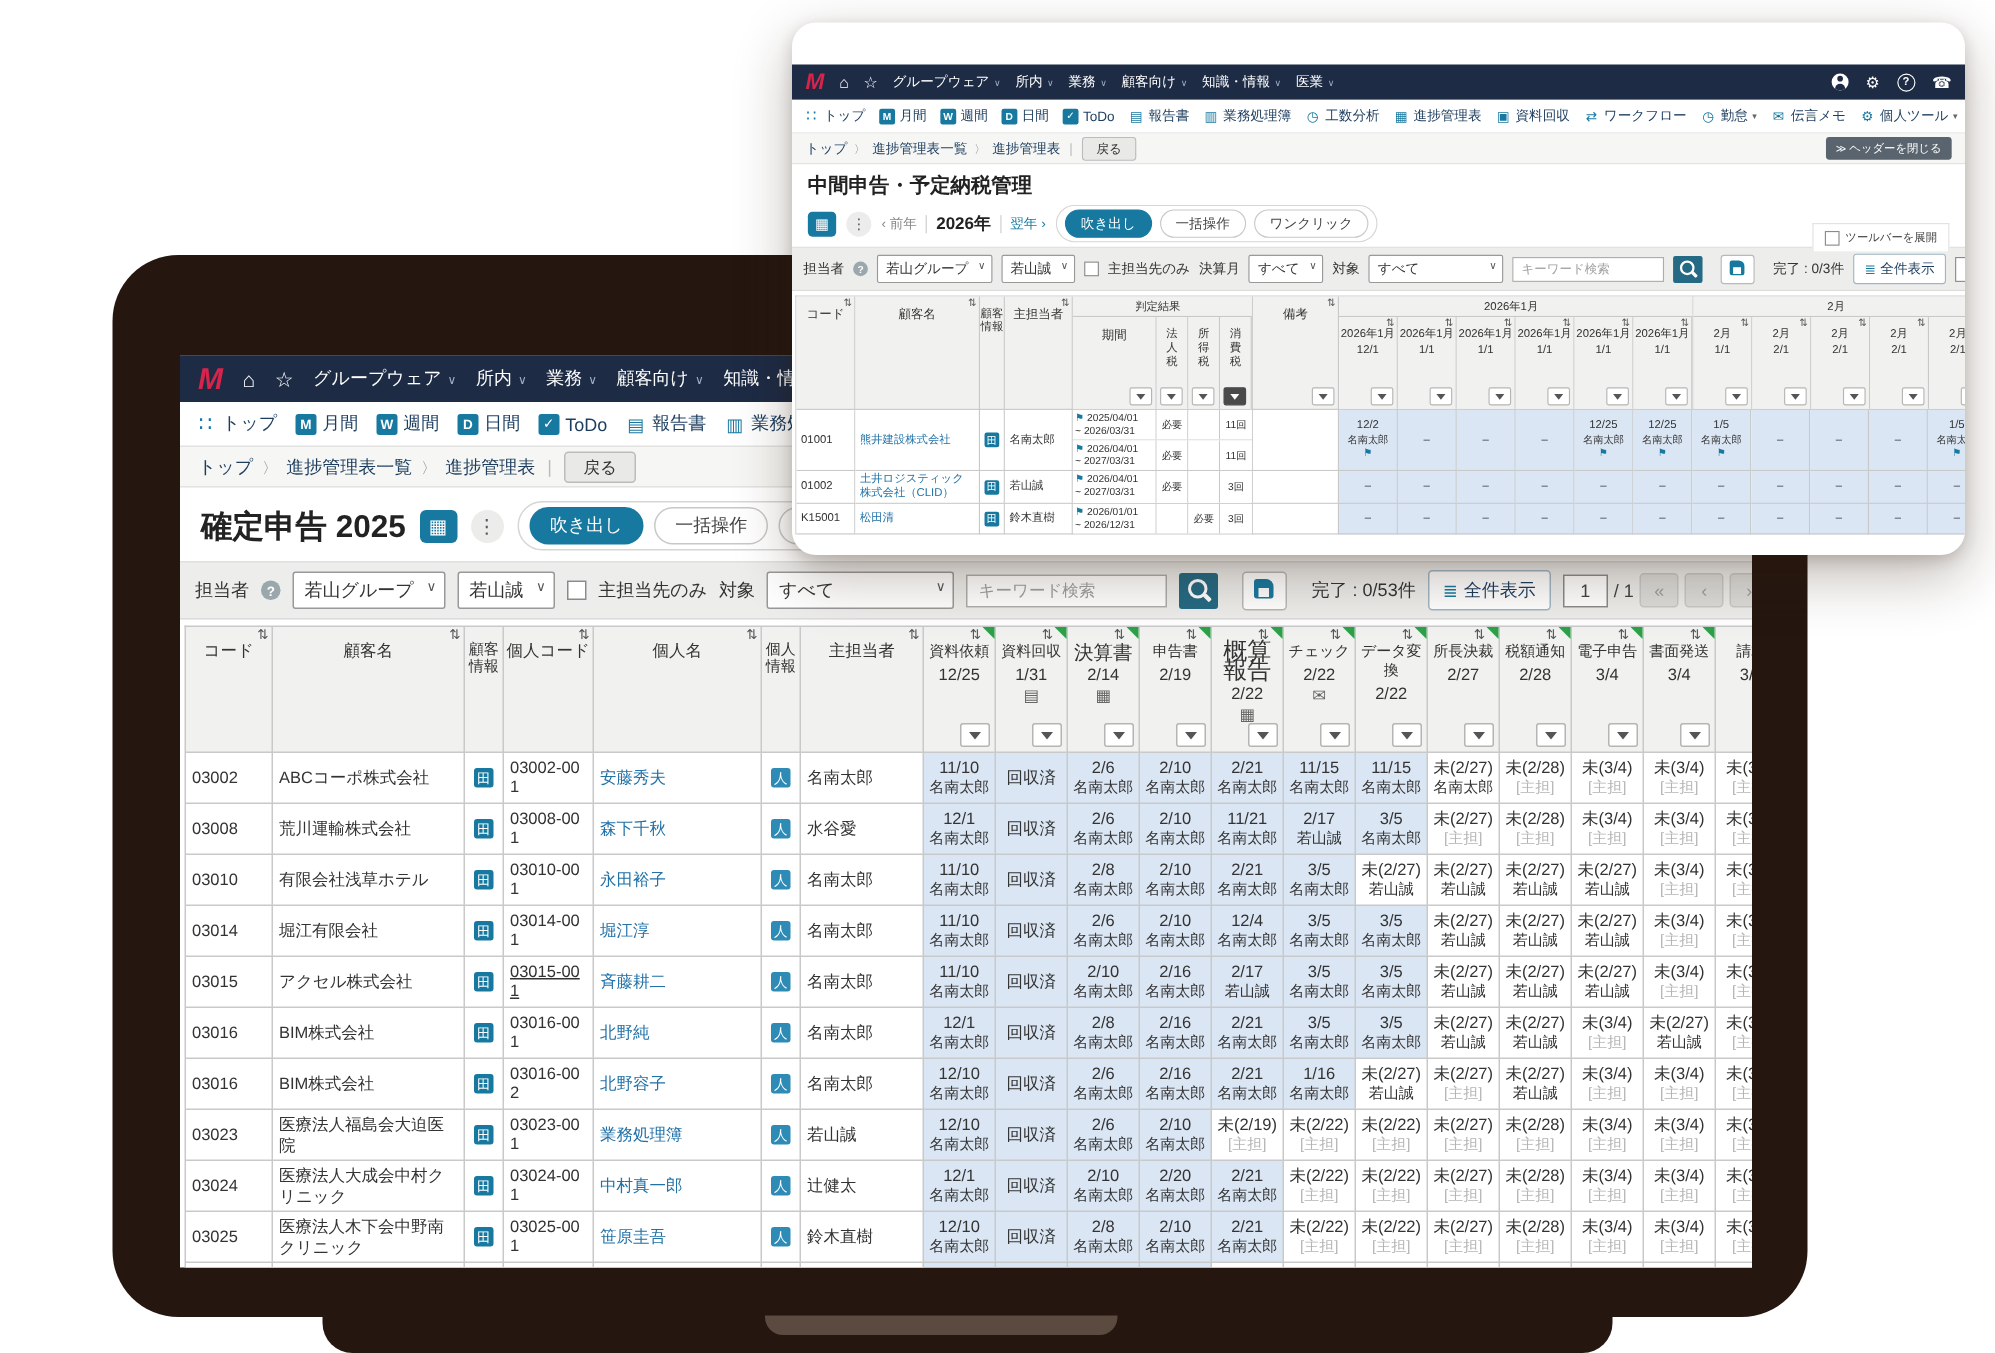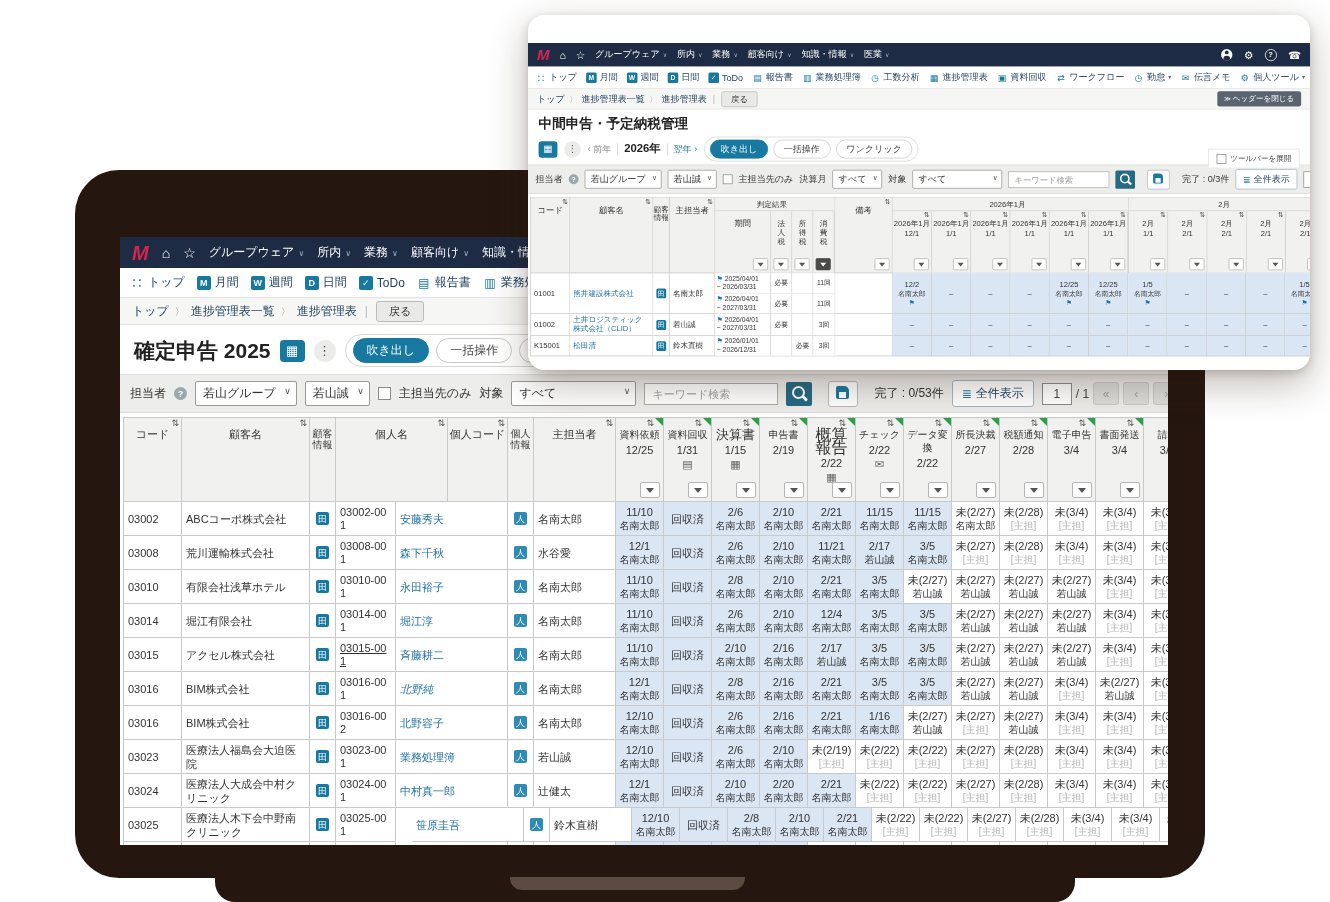--- a/index.html
+++ b/index.html
@@ -320,27 +320,27 @@
               <span class="sort"></span>
               <span class="lbl">コード</span>
             </div>
             <div class="th bth w-name">
               <span class="sort"></span>
               <span class="lbl">顧客名</span>
             </div>
             <div class="th bth w-info small">
               <span class="lbl">顧客情報</span>
             </div>
+            <div class="th bth w-pcode">
+              <span class="sort"></span>
+              <span class="lbl">個人コード</span>
+            </div>
             <div class="th bth w-pname">
               <span class="sort"></span>
               <span class="lbl">個人名</span>
-            </div>
-            <div class="th bth w-pcode">
-              <span class="sort"></span>
-              <span class="lbl">個人コード</span>
             </div>
             <div class="th bth w-info small">
               <span class="lbl">個人情報</span>
             </div>
             <div class="th bth w-mgr">
               <span class="sort"></span>
               <span class="lbl">主担当者</span>
             </div>
 
               <div class="th bth w-task">
@@ -358,21 +358,21 @@
                 <span class="lbl" style="font-size:10px;">資料回収</span>
                 <span class="dt">1/31</span>
                 <span class="hic clip"></span>
                 <span class="funnel"></span>
               </div>
 
               <div class="th bth w-task">
                 <span class="tcorner"></span>
                 <span class="sort" style="right:9px;"></span>
                 <span class="lbl" style="font-size:13px;text-align:center;">決算書</span>
-                <span class="dt">1/15</span>
+                <span class="dt">2/14</span>
                 <span class="hic cal"></span>
                 <span class="funnel"></span>
               </div>
 
               <div class="th bth w-task">
                 <span class="tcorner"></span>
                 <span class="sort" style="right:9px;"></span>
                 <span class="lbl" style="font-size:10px;">申告書</span>
                 <span class="dt">2/19</span>
                 <span class="hic"></span>
@@ -827,21 +827,21 @@
 
             </div>
 
             <div class="trow brow">
               <div class="cell lft w-code" style="justify-content:center;">03016</div>
               <div class="cell lft w-name" style="justify-content:center;">BIM株式会社</div>
               <div class="cell w-info">
                 <span class="bld"></span>
               </div>
               <div class="cell lft w-pcode pcode-cell" style="justify-content:center;">03016-001</div>
-              <div class="cell lft w-pname link" style="justify-content:center;font-style:italic;">北野純</div>
+              <div class="cell lft w-pname link" style="justify-content:center;">北野純</div>
               <div class="cell w-info">
                 <span class="psn"></span>
               </div>
               <div class="cell lft w-mgr" style="justify-content:center;">名南太郎</div>
 
                 <div class="cell w-task tcell done">
                   <span class="l1">12/1</span>
                   <span class="l2">名南太郎</span>
                 </div>
 
@@ -1127,21 +1127,21 @@
 
             </div>
 
             <div class="trow brow">
               <div class="cell lft w-code" style="justify-content:center;">03025</div>
               <div class="cell lft w-name" style="justify-content:center;">医療法人木下会中野南クリニック</div>
               <div class="cell w-info">
                 <span class="bld"></span>
               </div>
               <div class="cell lft w-pcode pcode-cell" style="justify-content:center;">03025-001</div>
-              <div class="cell lft w-pname link" style="justify-content:center;margin-left:16px;">笹原圭吾</div>
+              <div class="cell lft w-pname link" style="justify-content:center;">笹原圭吾</div>
               <div class="cell w-info">
                 <span class="psn"></span>
               </div>
               <div class="cell lft w-mgr" style="justify-content:center;">鈴木直樹</div>
 
                 <div class="cell w-task tcell done">
                   <span class="l1">12/10</span>
                   <span class="l2">名南太郎</span>
                 </div>
 

